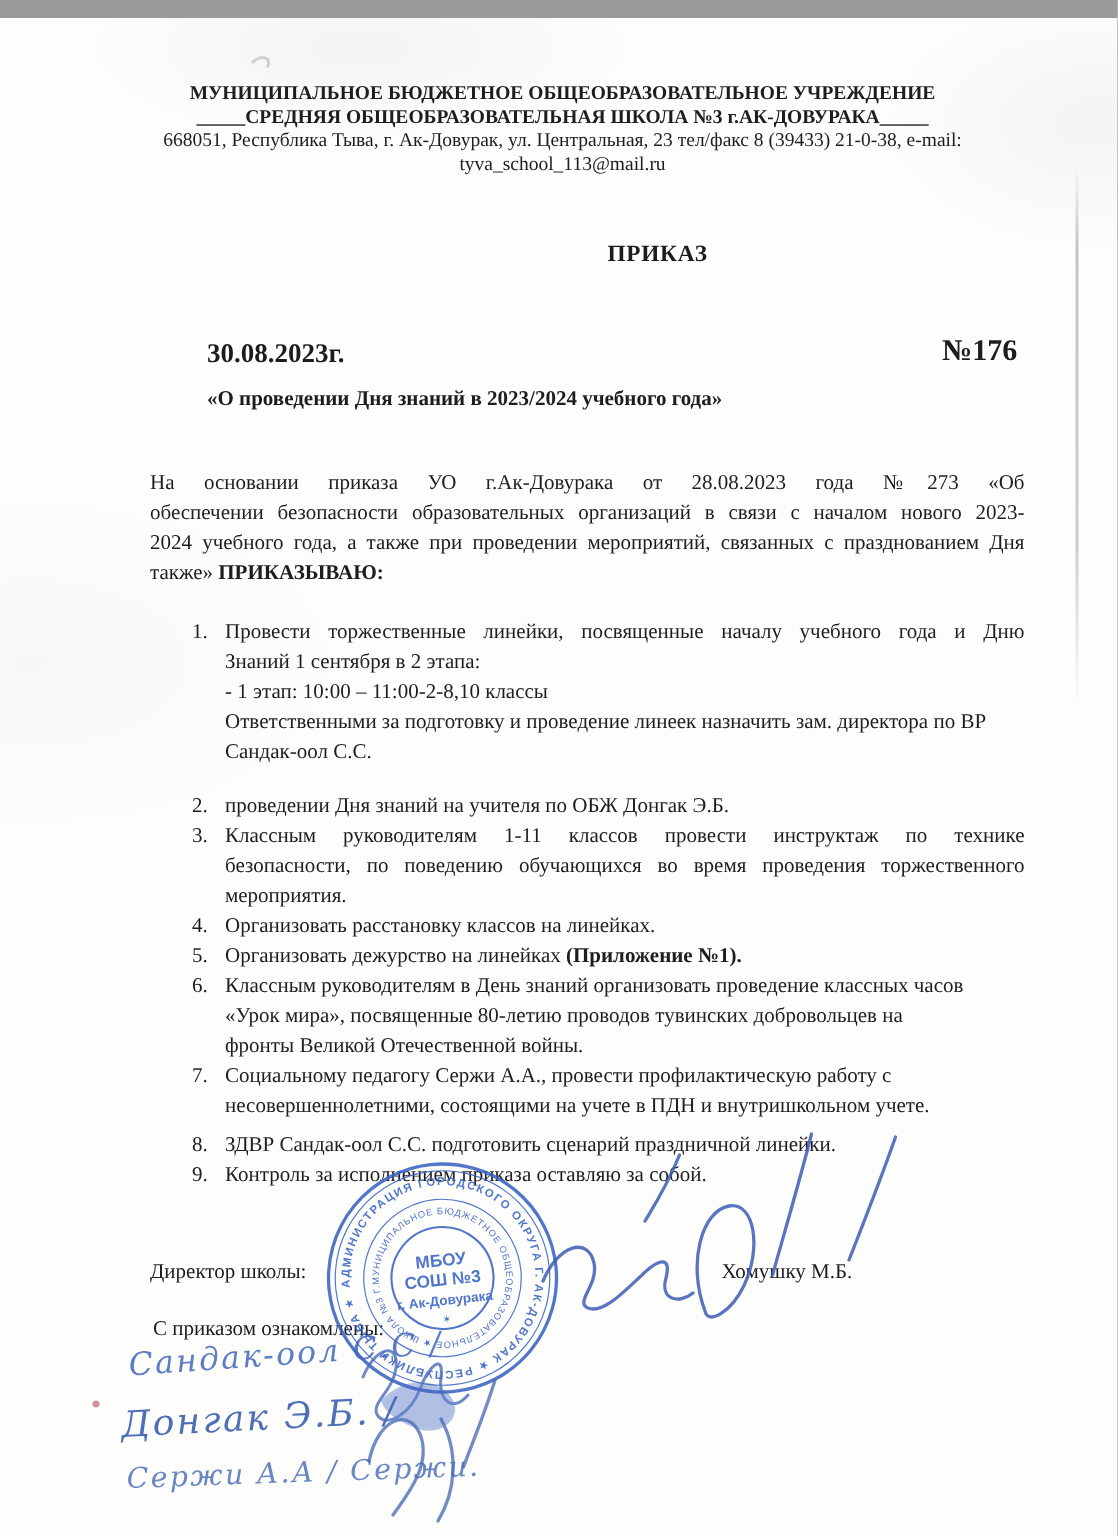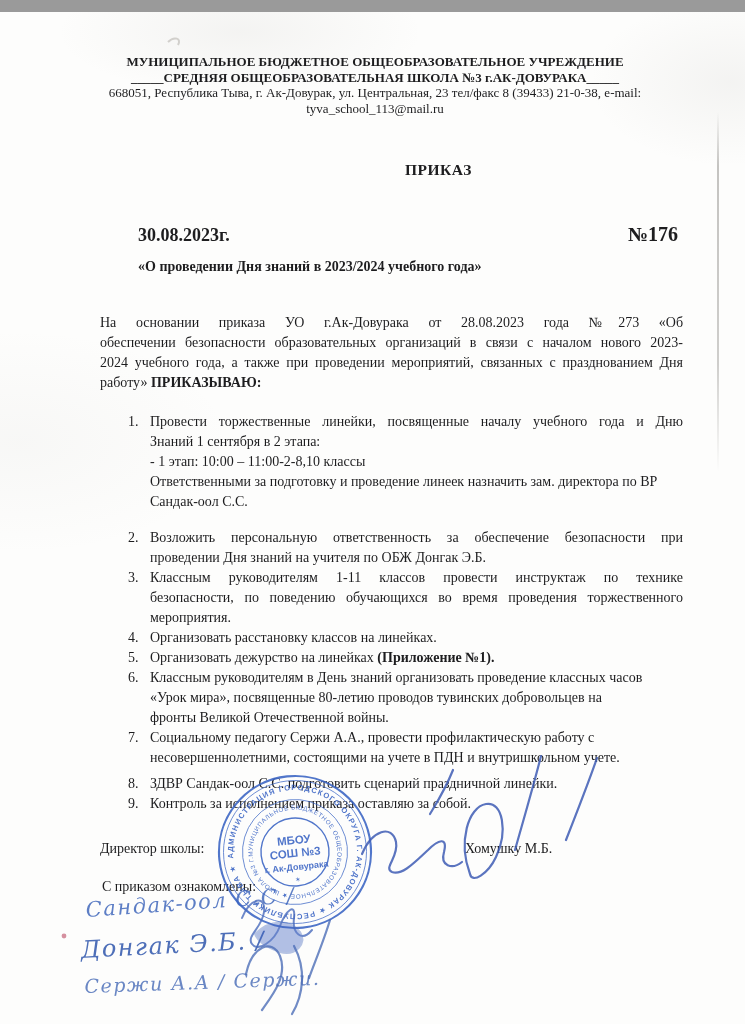--- a/index.html
+++ b/index.html
@@ -33,21 +33,21 @@
   .preamble{left:100px;top:301px;width:583px;}
   
   .olist{left:128px;top:400px;width:557px;}
   .li{display:flex;align-items:flex-start;}
   .num{width:22px;flex:none;font-size:14px;line-height:20px;}
   .itxt{width:533px;}
   .li.gap-after{margin-bottom:16px;}
   .li.gap-small{margin-bottom:6px;}
   
   .dir-label{left:100px;top:829px;font-size:14px;}
-  .dir-name{left:465px;top:829px;font-size:14px;}
+  .dir-name{left:465px;top:829px;font-size:14px;padding-left:16px;}
   .ack-label{left:102px;top:867px;font-size:14px;}
   .hand{
     font-family:"DejaVu Serif",serif;font-style:italic;
     letter-spacing:1.5px;pointer-events:none;
   }
   .hand1{left:85px;top:886px;font-size:21px;color:#5d7ec5;transform:rotate(-4deg);transform-origin:left top;}
   .hand2{left:80px;top:924px;font-size:24px;color:#4e6fb8;transform:rotate(-3deg);transform-origin:left top;}
   .hand3{left:84px;top:963px;font-size:19px;color:#6a87c4;transform:rotate(-2deg);transform-origin:left top;}
   
   .stamp{left:215px;top:760px;width:160px;height:160px;transform:rotate(-6deg);opacity:.88;}
@@ -70,40 +70,39 @@
 
   <div class="abs doc-title">ПРИКАЗ</div>
   <div class="abs meta-date">30.08.2023г.</div>
   <div class="abs meta-num">№176</div>
   <div class="abs subject">«О проведении Дня знаний в 2023/2024 учебного года»</div>
 
   <div class="abs preamble">
     <div class="ln jlast">На основании приказа УО г.Ак-Довурака от 28.08.2023 года №273 «Об</div>
     <div class="ln jlast">обеспечении безопасности образовательных организаций в связи с началом нового 2023-</div>
     <div class="ln jlast">2024 учебного года, а также при проведении мероприятий, связанных с празднованием Дня</div>
-    <div class="ln"><span>работу» </span><span class="b">ПРИКАЗЫВАЮ:</span></div>
+    <div class="ln"><span>также» </span><span class="b">ПРИКАЗЫВАЮ:</span></div>
   </div>
 
   <div class="abs olist">
 
     <div class="li gap-after">
       <div class="num">1.</div>
       <div class="itxt">
         <div class="ln jlast">Провести торжественные линейки, посвященные началу учебного года и Дню</div>
         <div class="ln">Знаний 1 сентября в 2 этапа:</div>
         <div class="ln">- 1 этап: 10:00 – 11:00-2-8,10 классы</div>
         <div class="ln">Ответственными за подготовку и проведение линеек назначить зам. директора по ВР</div>
         <div class="ln">Сандак-оол С.С.</div>
       </div>
     </div>
 
     <div class="li">
       <div class="num">2.</div>
       <div class="itxt">
-        <div class="ln jlast">Возложить персональную ответственность за обеспечение безопасности при</div>
         <div class="ln">проведении Дня знаний на учителя по ОБЖ Донгак Э.Б.</div>
       </div>
     </div>
 
     <div class="li">
       <div class="num">3.</div>
       <div class="itxt">
         <div class="ln jlast">Классным руководителям 1-11 классов провести инструктаж по технике</div>
         <div class="ln jlast">безопасности, по поведению обучающихся во время проведения торжественного</div>
         <div class="ln">мероприятия.</div>

